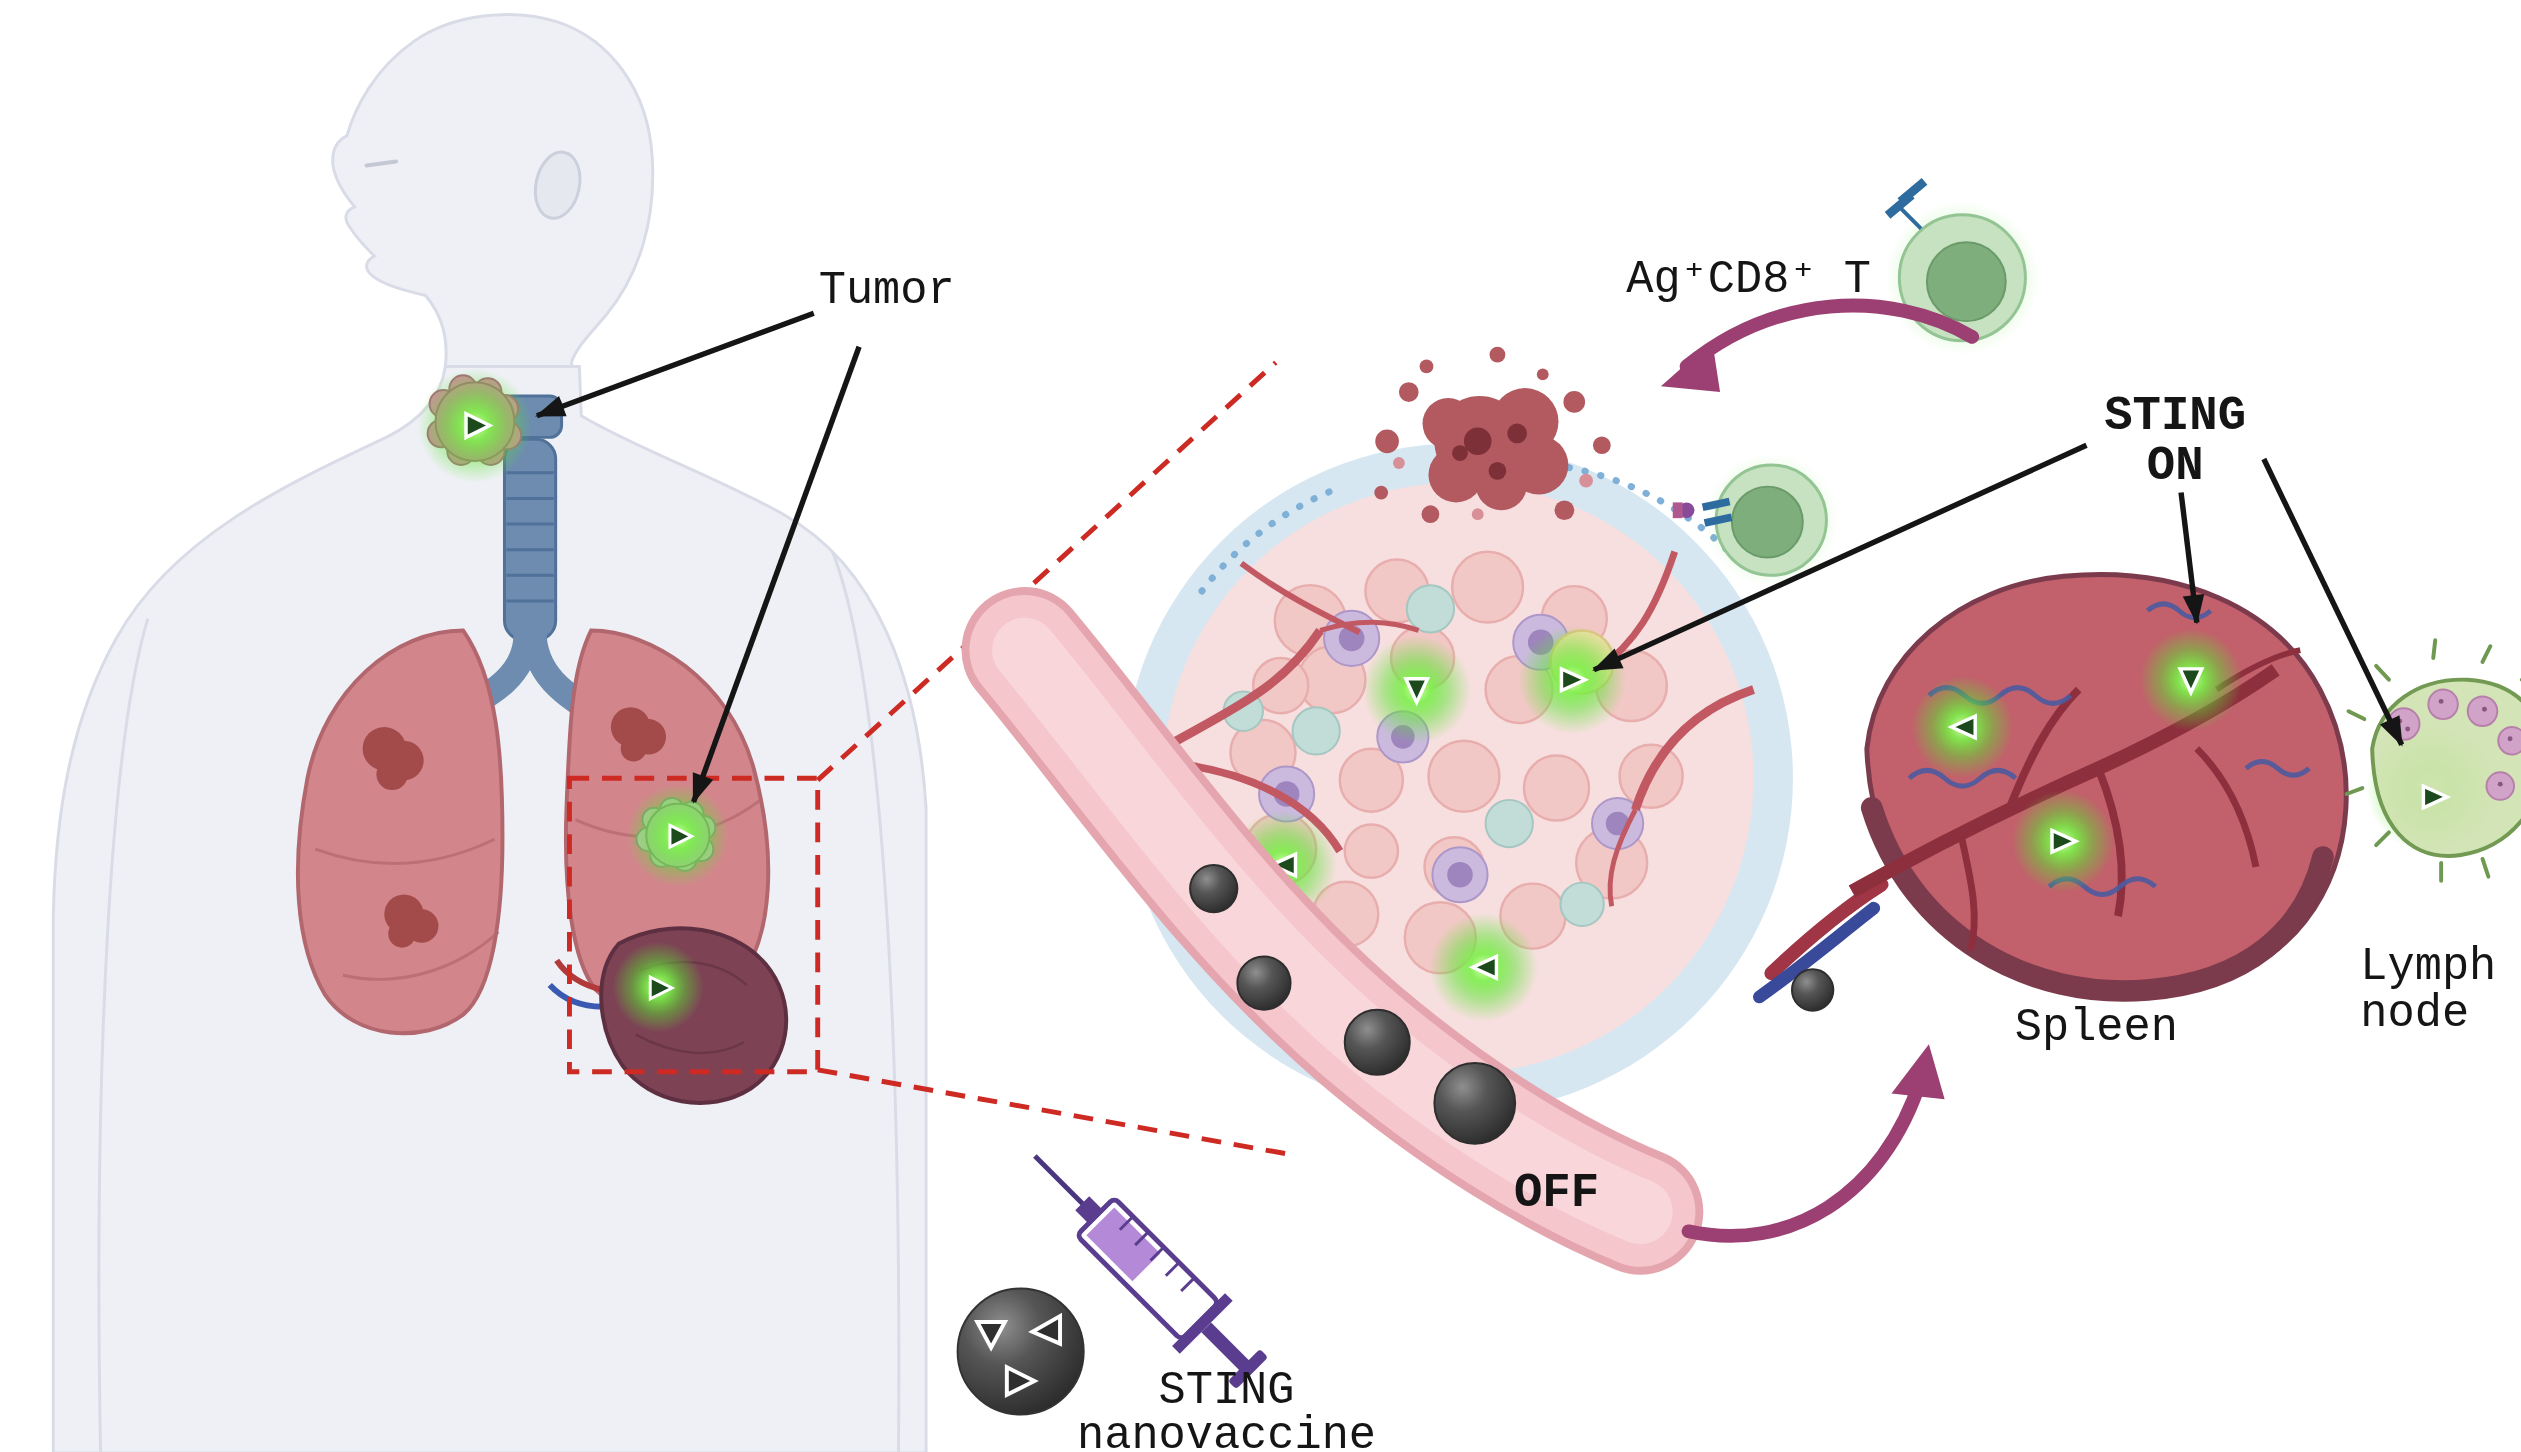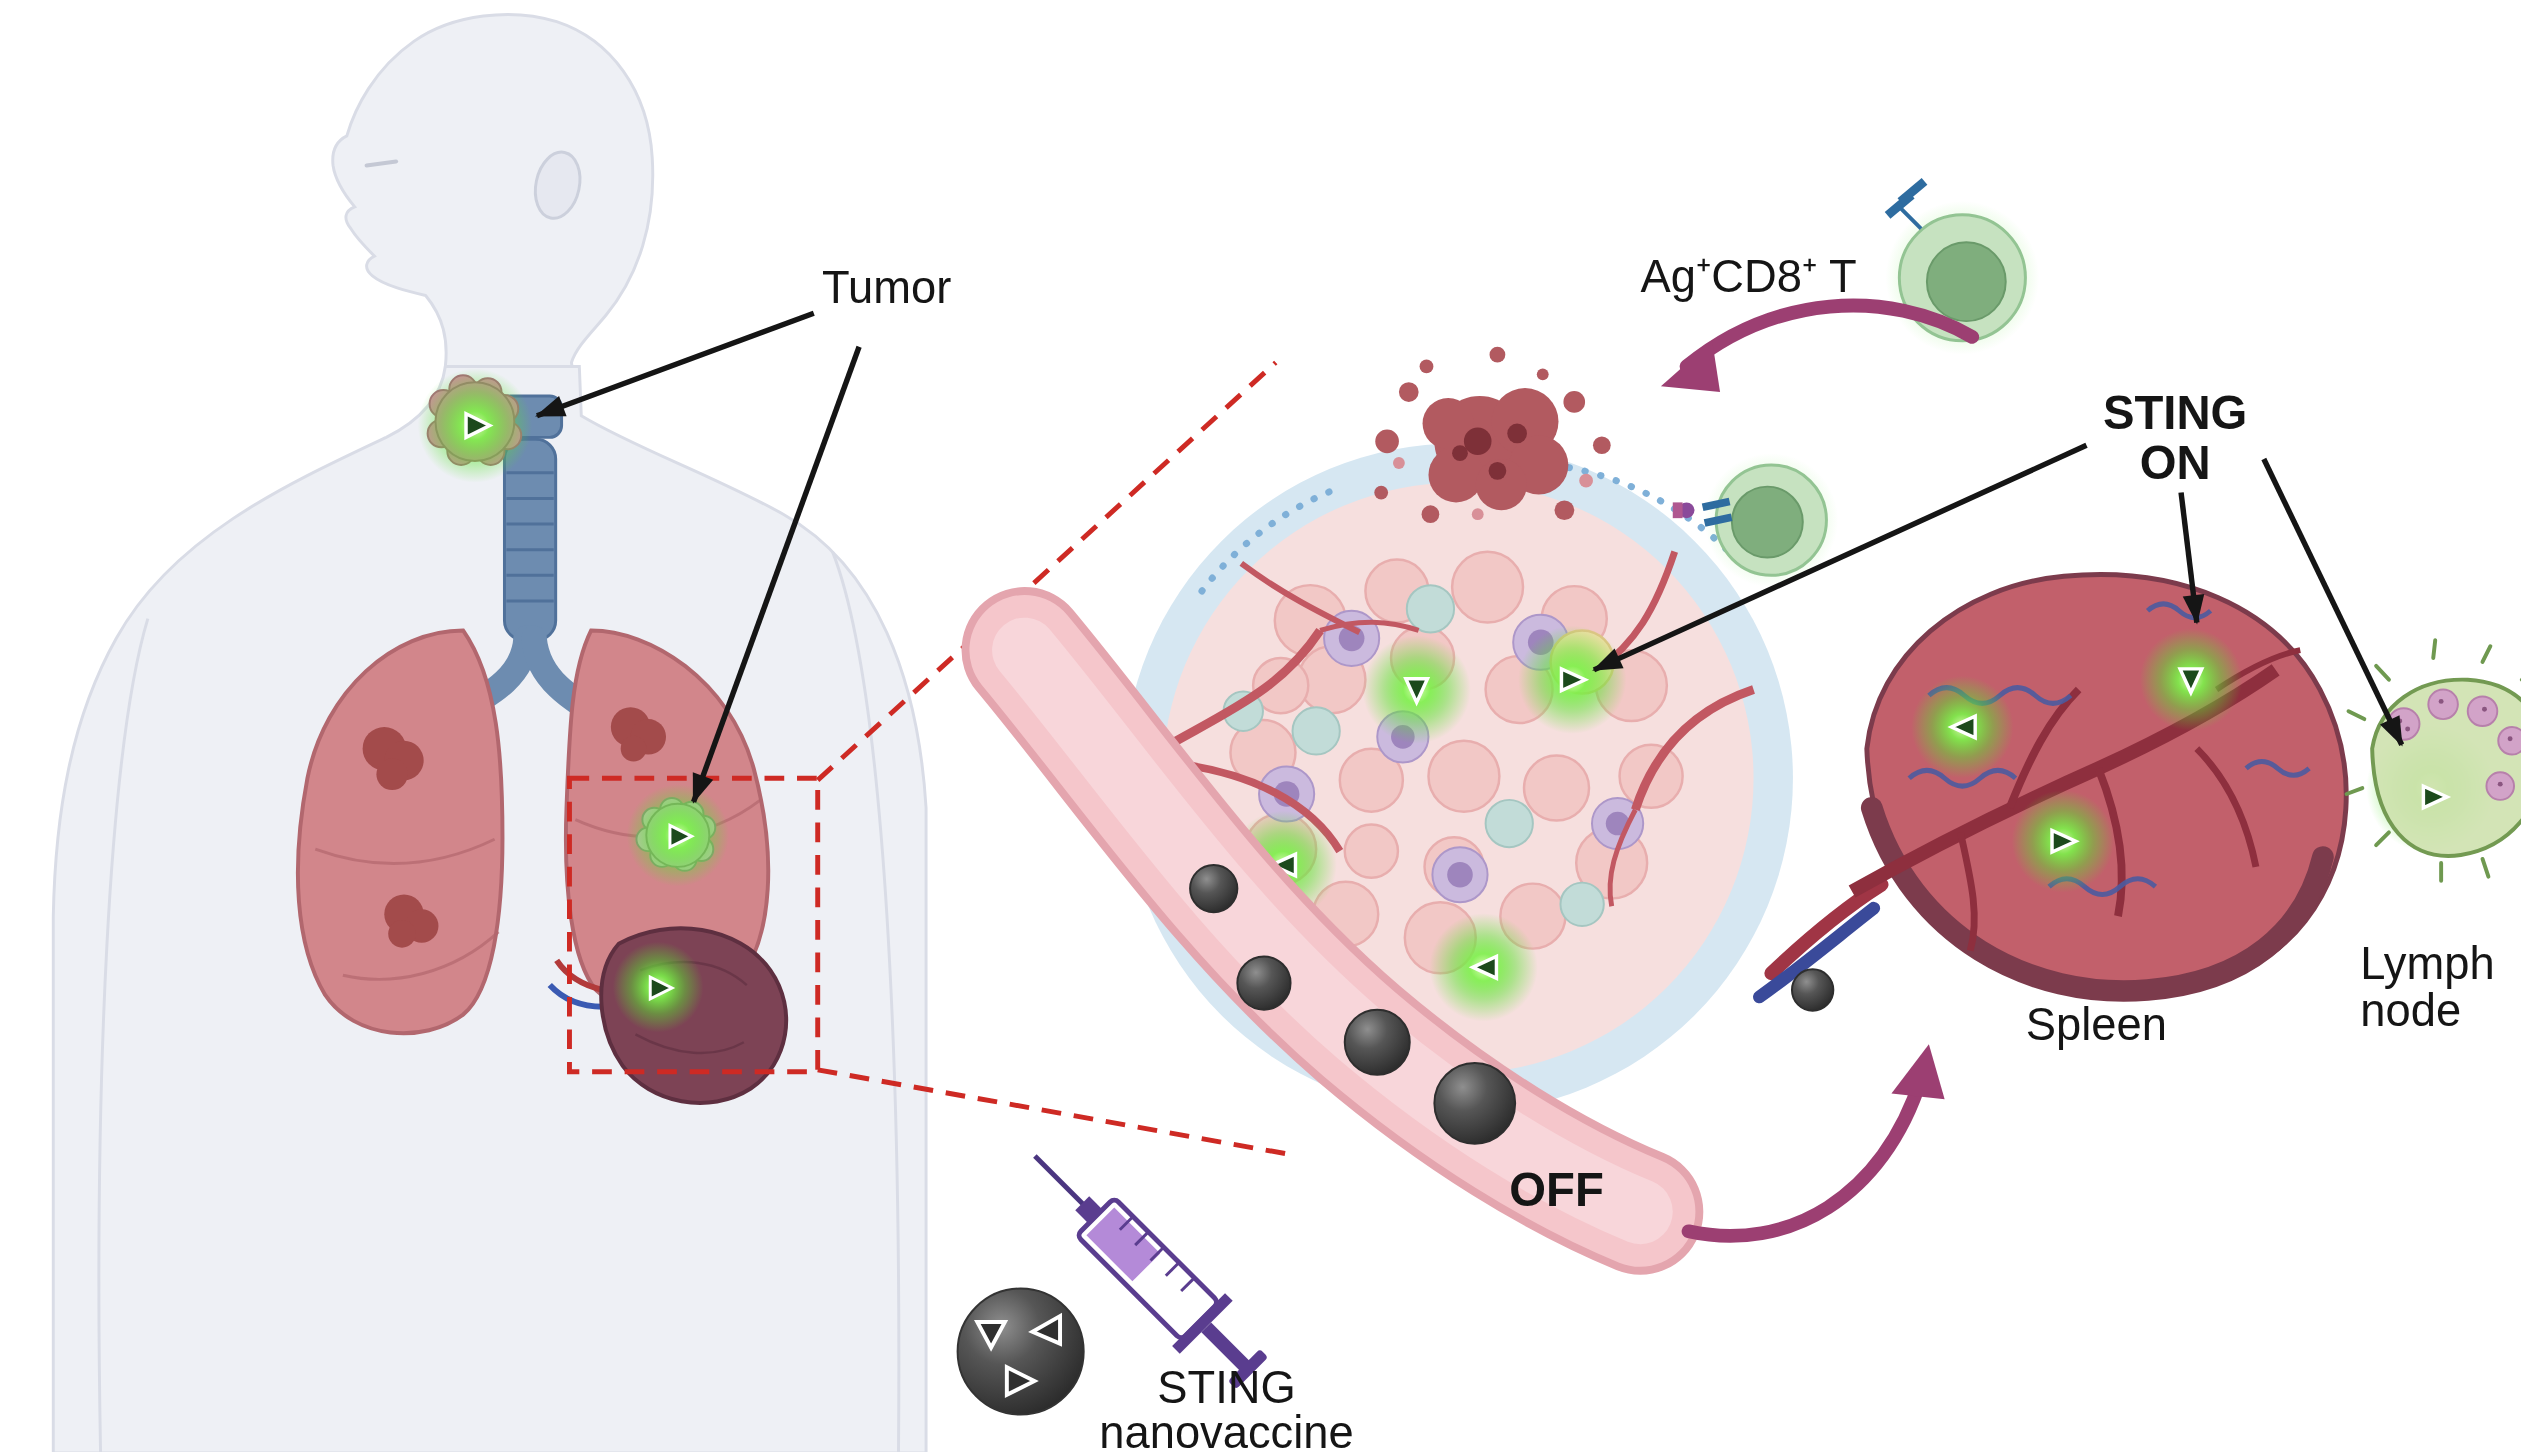--- a/index.html
+++ b/index.html
@@ -1,17 +1,17 @@
 <!DOCTYPE html>
 <html><head>
 <meta charset="utf-8">
 <style>
   html,body{margin:0;padding:0;background:#ffffff;}
   .canvas{position:relative;width:2522px;height:1453px;background:#ffffff;overflow:hidden;
-          font-family:Liberation Sans, sans-serif;}
+          font-family:Liberation Mono, monospace;}
   svg{position:absolute;left:0;top:0;}
   text{fill:#151515;}
   .lbl{font-size:46px;}
   .lbl-bold{font-size:48px;font-weight:bold;}
 </style>
 </head>
 <body>
 
 <div class="canvas">
 <svg width="2522" height="1453" viewBox="0 0 2560 1475">

